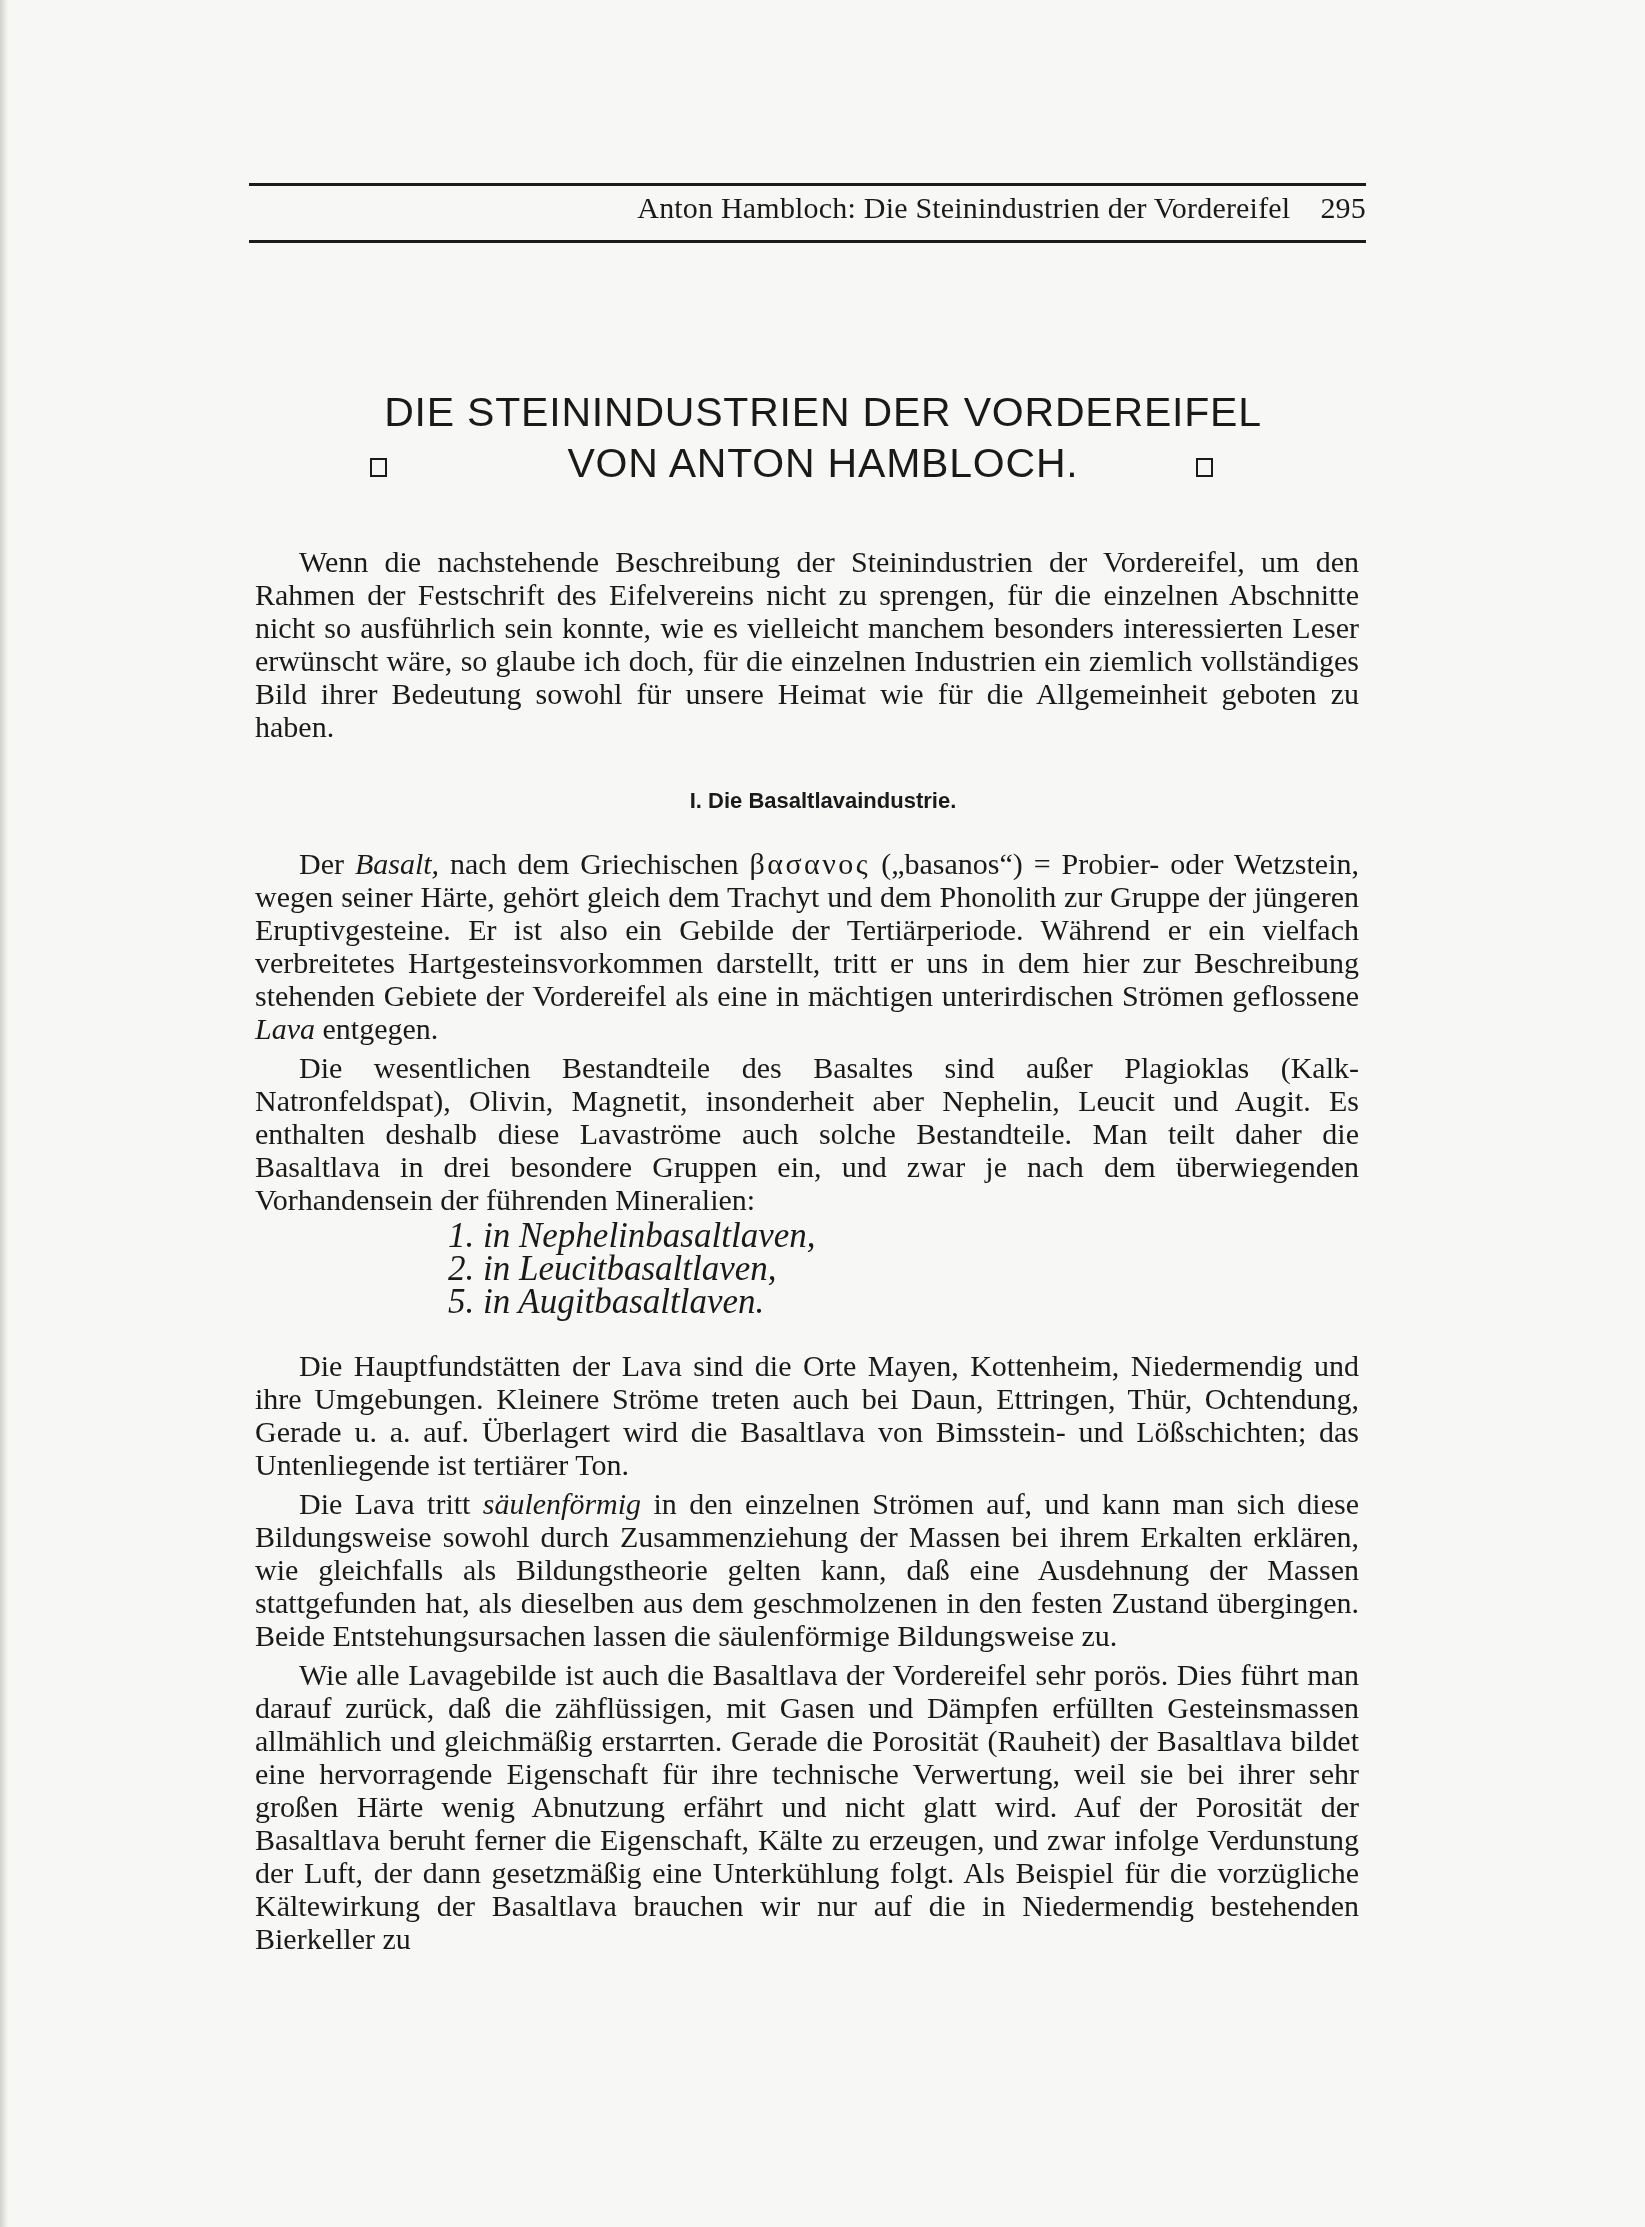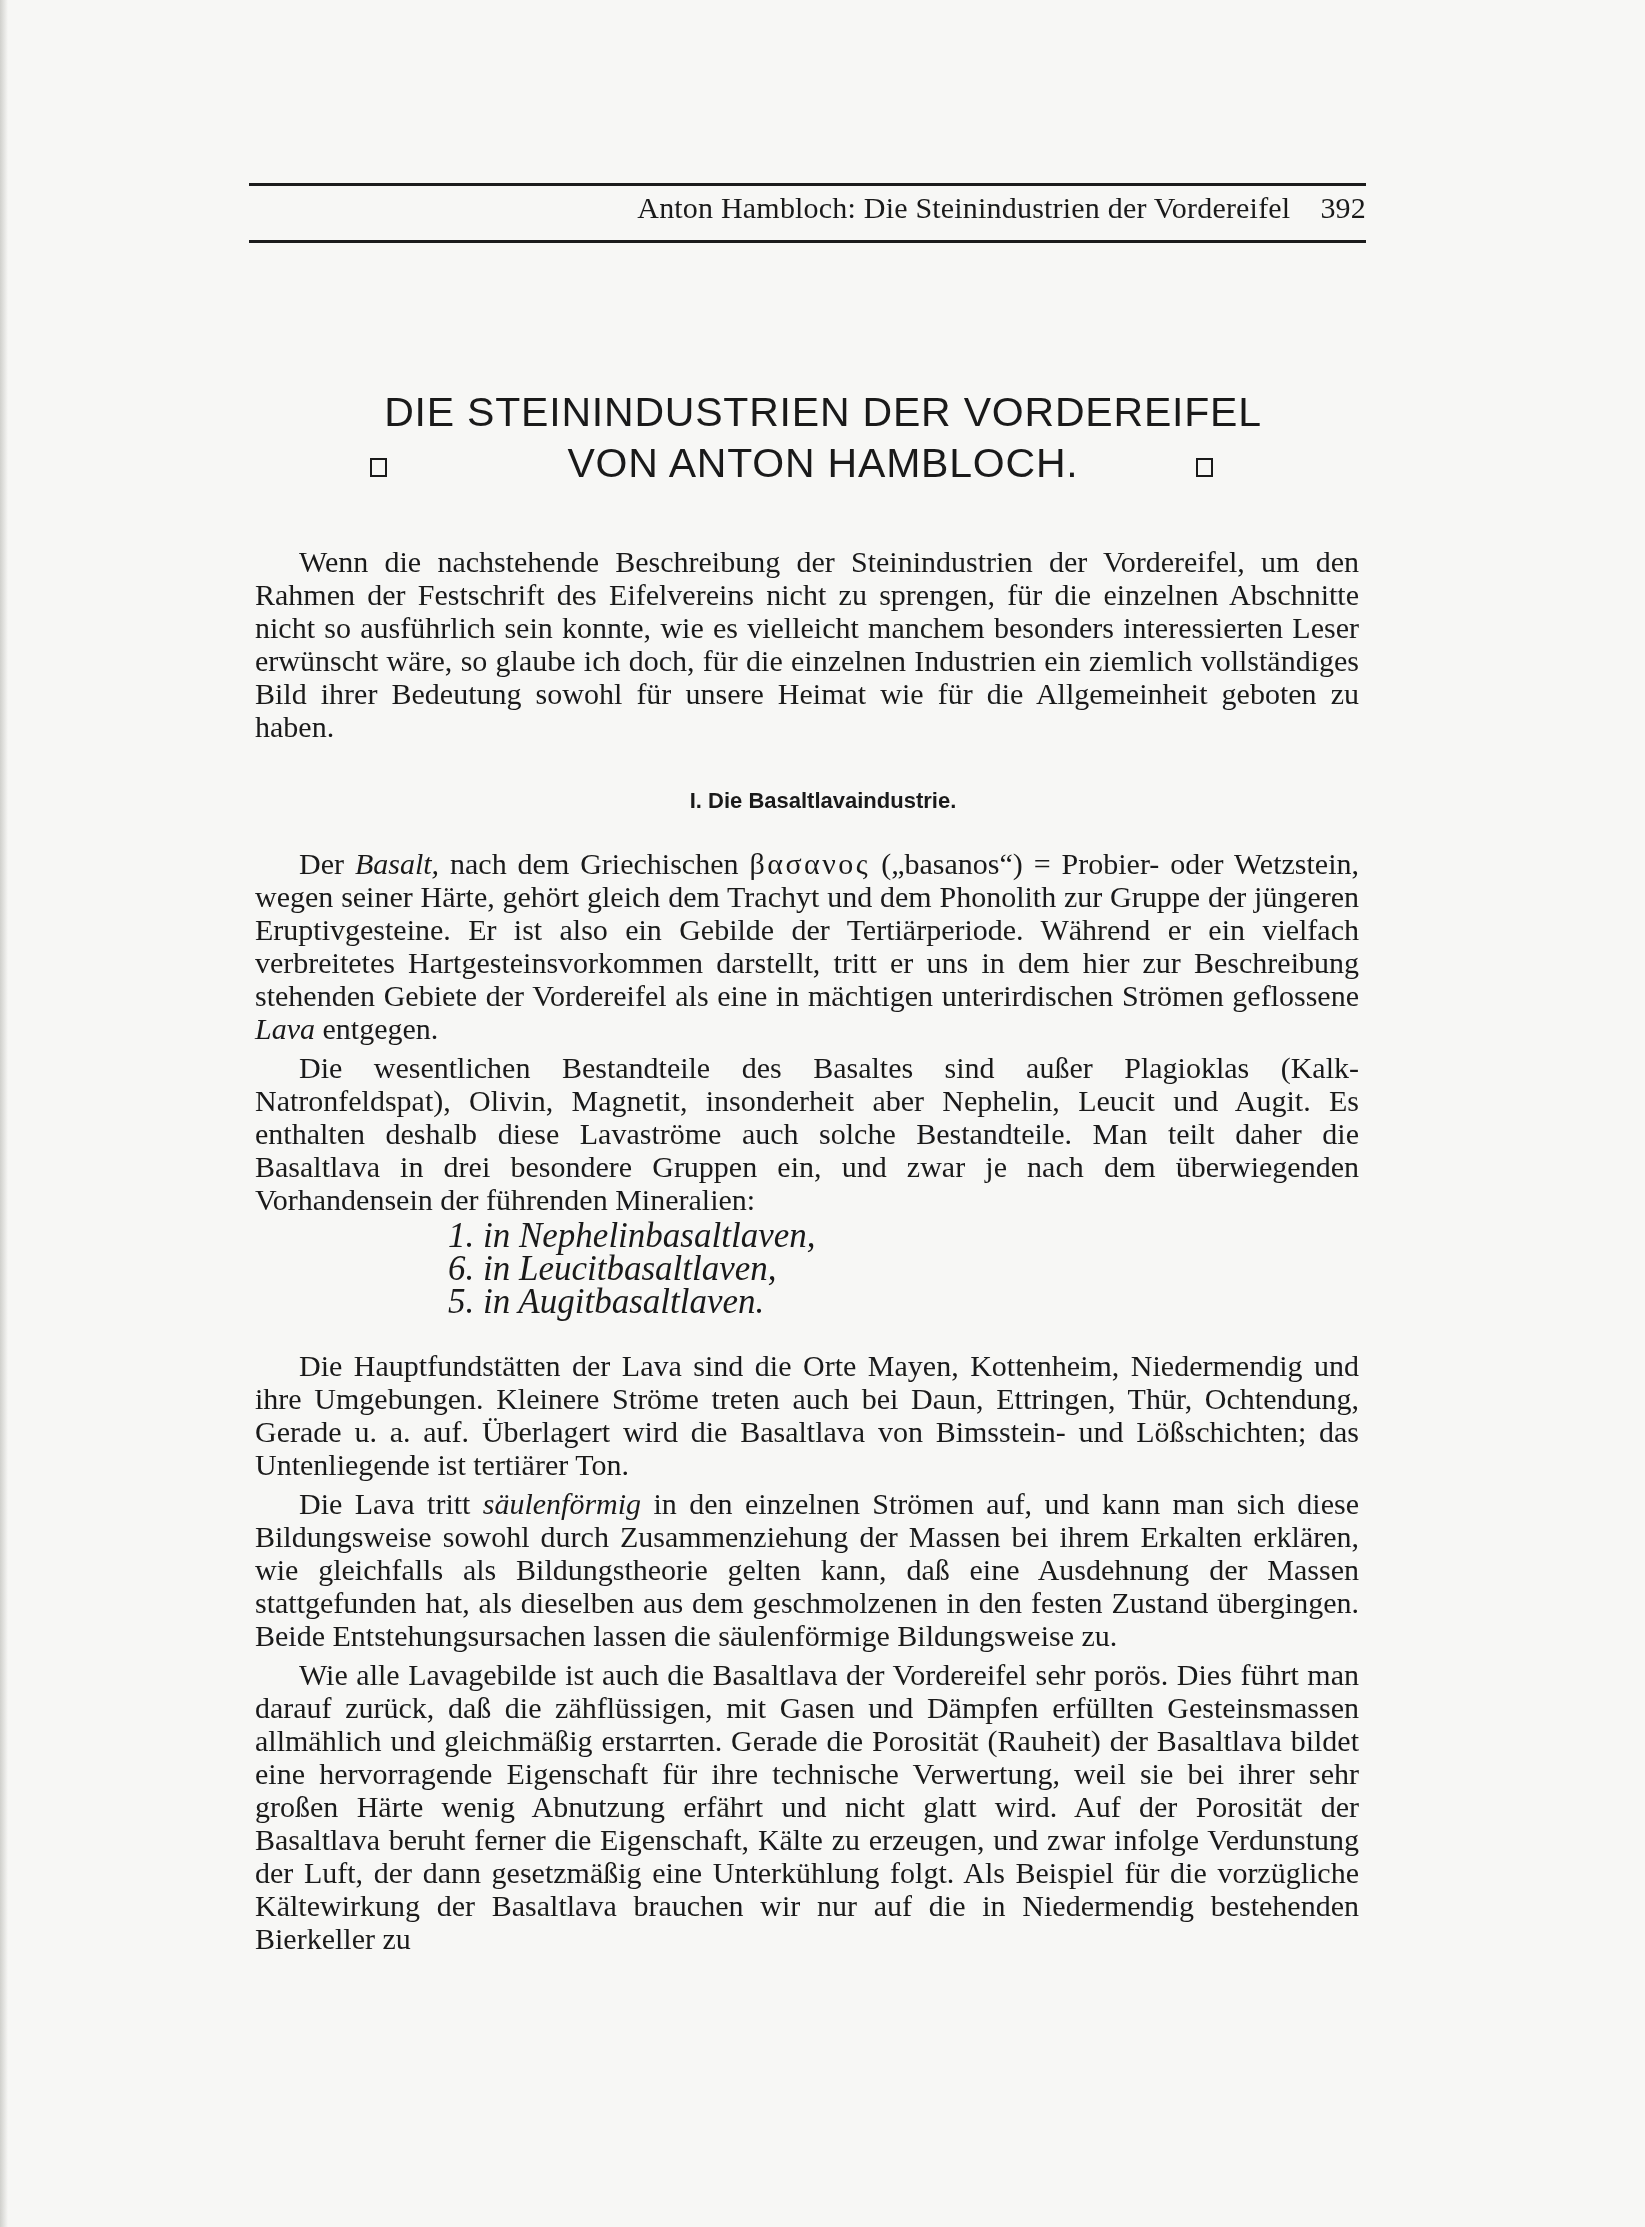--- a/index.html
+++ b/index.html
@@ -57,21 +57,21 @@
   i { font-style: italic; }
   .greek { letter-spacing: 2.5px; font-style: normal; }
 </style>
 </head>
 <body>
 
 <div class="page-edge"></div>
 
 <div class="rule top"></div>
 <div class="running-head">
-  <span>Anton Hambloch: Die Steinindustrien der Vordereifel</span><span class="page-num">392</span>
+  <span>Anton Hambloch: Die Steinindustrien der Vordereifel</span><span class="page-num">295</span>
 </div>
 <div class="rule bottom"></div>
 
 <div class="title">
   <span>DIE STEININDUSTRIEN DER VORDEREIFEL</span>
   <span class="title-line2">
     <span class="box-icon left"></span>
     <span>VON ANTON HAMBLOCH.</span>
     <span class="box-icon right"></span>
   </span>
@@ -83,21 +83,21 @@
 
 <div class="section-heading">I. Die Basaltlavaindustrie.</div>
 
 <div class="text-block body1">
   <p><span>Der </span><i>Basalt,</i><span> nach dem Griechischen </span><span class="greek">βασανος</span><span> („basanos“) = Probier- oder Wetzstein, wegen seiner Härte, gehört gleich dem Trachyt und dem Phonolith zur Gruppe der jüngeren Eruptivgesteine.  Er ist also ein Gebilde der Tertiärperiode. Während er ein vielfach verbreitetes Hartgesteinsvorkommen darstellt, tritt er uns in dem hier zur Beschreibung stehenden Gebiete der Vordereifel als eine in mächtigen unterirdischen Strömen geflossene </span><i>Lava</i><span> entgegen.</span></p>
   <p>Die wesentlichen Bestandteile des Basaltes sind außer Plagioklas (Kalk-Natronfeldspat), Olivin, Magnetit, insonderheit aber Nephelin, Leucit und Augit.  Es enthalten deshalb diese Lavaströme auch solche Bestandteile.  Man teilt daher die Basaltlava in drei besondere Gruppen ein, und zwar je nach dem überwiegenden Vorhandensein der führenden Mineralien:</p>
 </div>
 
 <div class="list">
   <div>1. in Nephelinbasaltlaven,</div>
-  <div>6. in Leucitbasaltlaven,</div>
+  <div>2. in Leucitbasaltlaven,</div>
   <div>5. in Augitbasaltlaven.</div>
 </div>
 
 <div class="text-block body2">
   <p>Die Hauptfundstätten der Lava sind die Orte Mayen, Kottenheim, Niedermendig und ihre Umgebungen.  Kleinere Ströme treten auch bei Daun, Ettringen, Thür, Ochtendung, Gerade u. a. auf.  Überlagert wird die Basaltlava von Bimsstein- und Lößschichten; das Untenliegende ist tertiärer Ton.</p>
   <p><span>Die Lava tritt </span><i>säulenförmig</i><span> in den einzelnen Strömen auf, und kann man sich diese Bildungsweise sowohl durch Zusammenziehung der Massen bei ihrem Erkalten erklären, wie gleichfalls als Bildungstheorie gelten kann, daß eine Ausdehnung der Massen stattgefunden hat, als dieselben aus dem geschmolzenen in den festen Zustand übergingen.  Beide Entstehungsursachen lassen die säulenförmige Bildungsweise zu.</span></p>
   <p>Wie alle Lavagebilde ist auch die Basaltlava der Vordereifel sehr porös.  Dies führt man darauf zurück, daß die zähflüssigen, mit Gasen und Dämpfen erfüllten Gesteinsmassen allmählich und gleichmäßig erstarrten.  Gerade die Porosität (Rauheit) der Basaltlava bildet eine hervorragende Eigenschaft für ihre technische Verwertung, weil sie bei ihrer sehr großen Härte wenig Abnutzung erfährt und nicht glatt wird.  Auf der Porosität der Basaltlava beruht ferner die Eigenschaft, Kälte zu erzeugen, und zwar infolge Verdunstung der Luft, der dann gesetzmäßig eine Unterkühlung folgt.  Als Beispiel für die vorzügliche Kältewirkung der Basaltlava brauchen wir nur auf die in Niedermendig bestehenden Bierkeller zu</p>
 </div>
 
 

